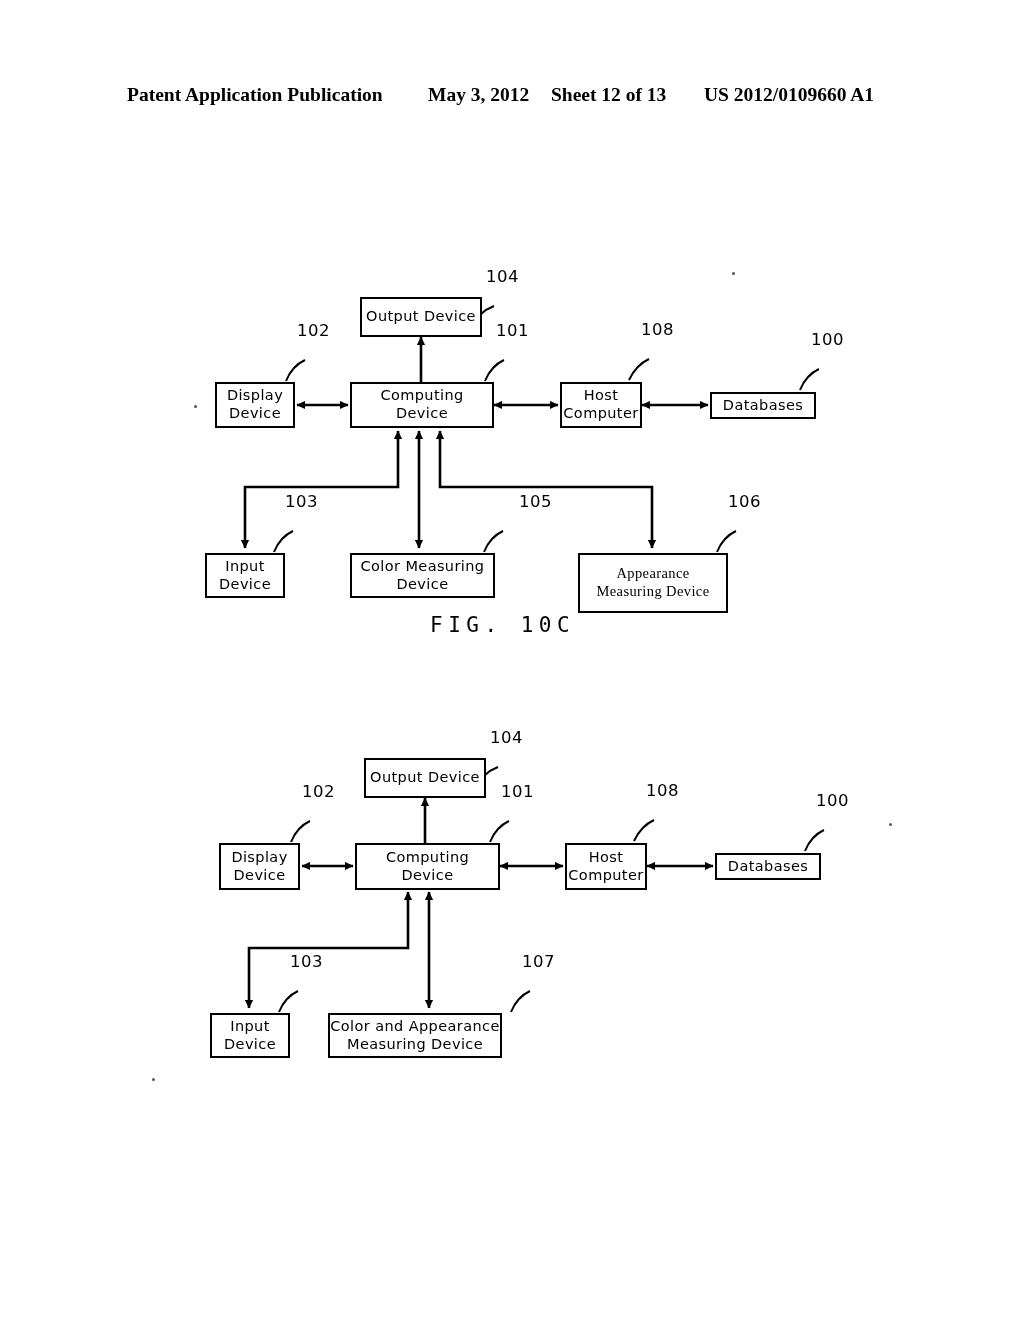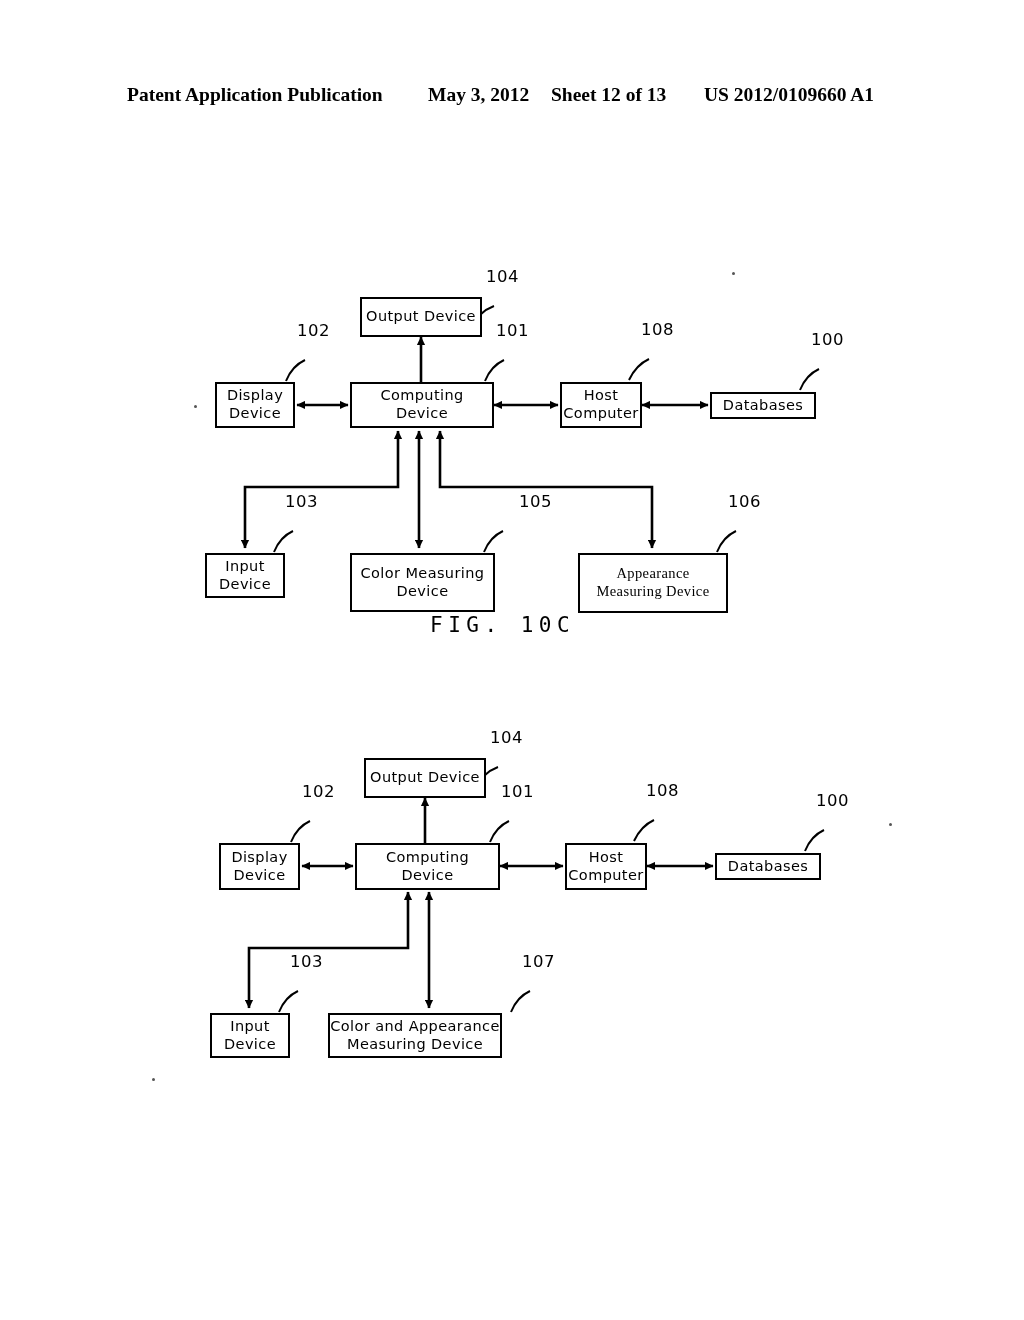--- a/index.html
+++ b/index.html
@@ -184,21 +184,21 @@
     <span class="lbl">Databases</span>
   </div>
   <div class="refnum" style="left:811px; top:90px;">100</div>
 
   <div class="node" style="left:205px; top:313px; width:80px; height:45px;">
     <span class="lbl">Input
 Device</span>
   </div>
   <div class="refnum" style="left:285px; top:252px;">103</div>
 
-  <div class="node" style="left:350px; top:313px; width:145px; height:59px;">
+  <div class="node" style="left:350px; top:313px; width:145px; height:45px;">
     <span class="lbl">Color Measuring
 Device</span>
   </div>
   <div class="refnum" style="left:495px; top:252px;margin-left:24px;">105</div>
 
   <div class="node" style="left:578px; top:313px; width:150px; height:60px;font-family:Liberation Serif, serif;">
     <span class="lbl">Appearance
 Measuring Device</span>
   </div>
   <div class="refnum" style="left:728px; top:252px;">106</div>

